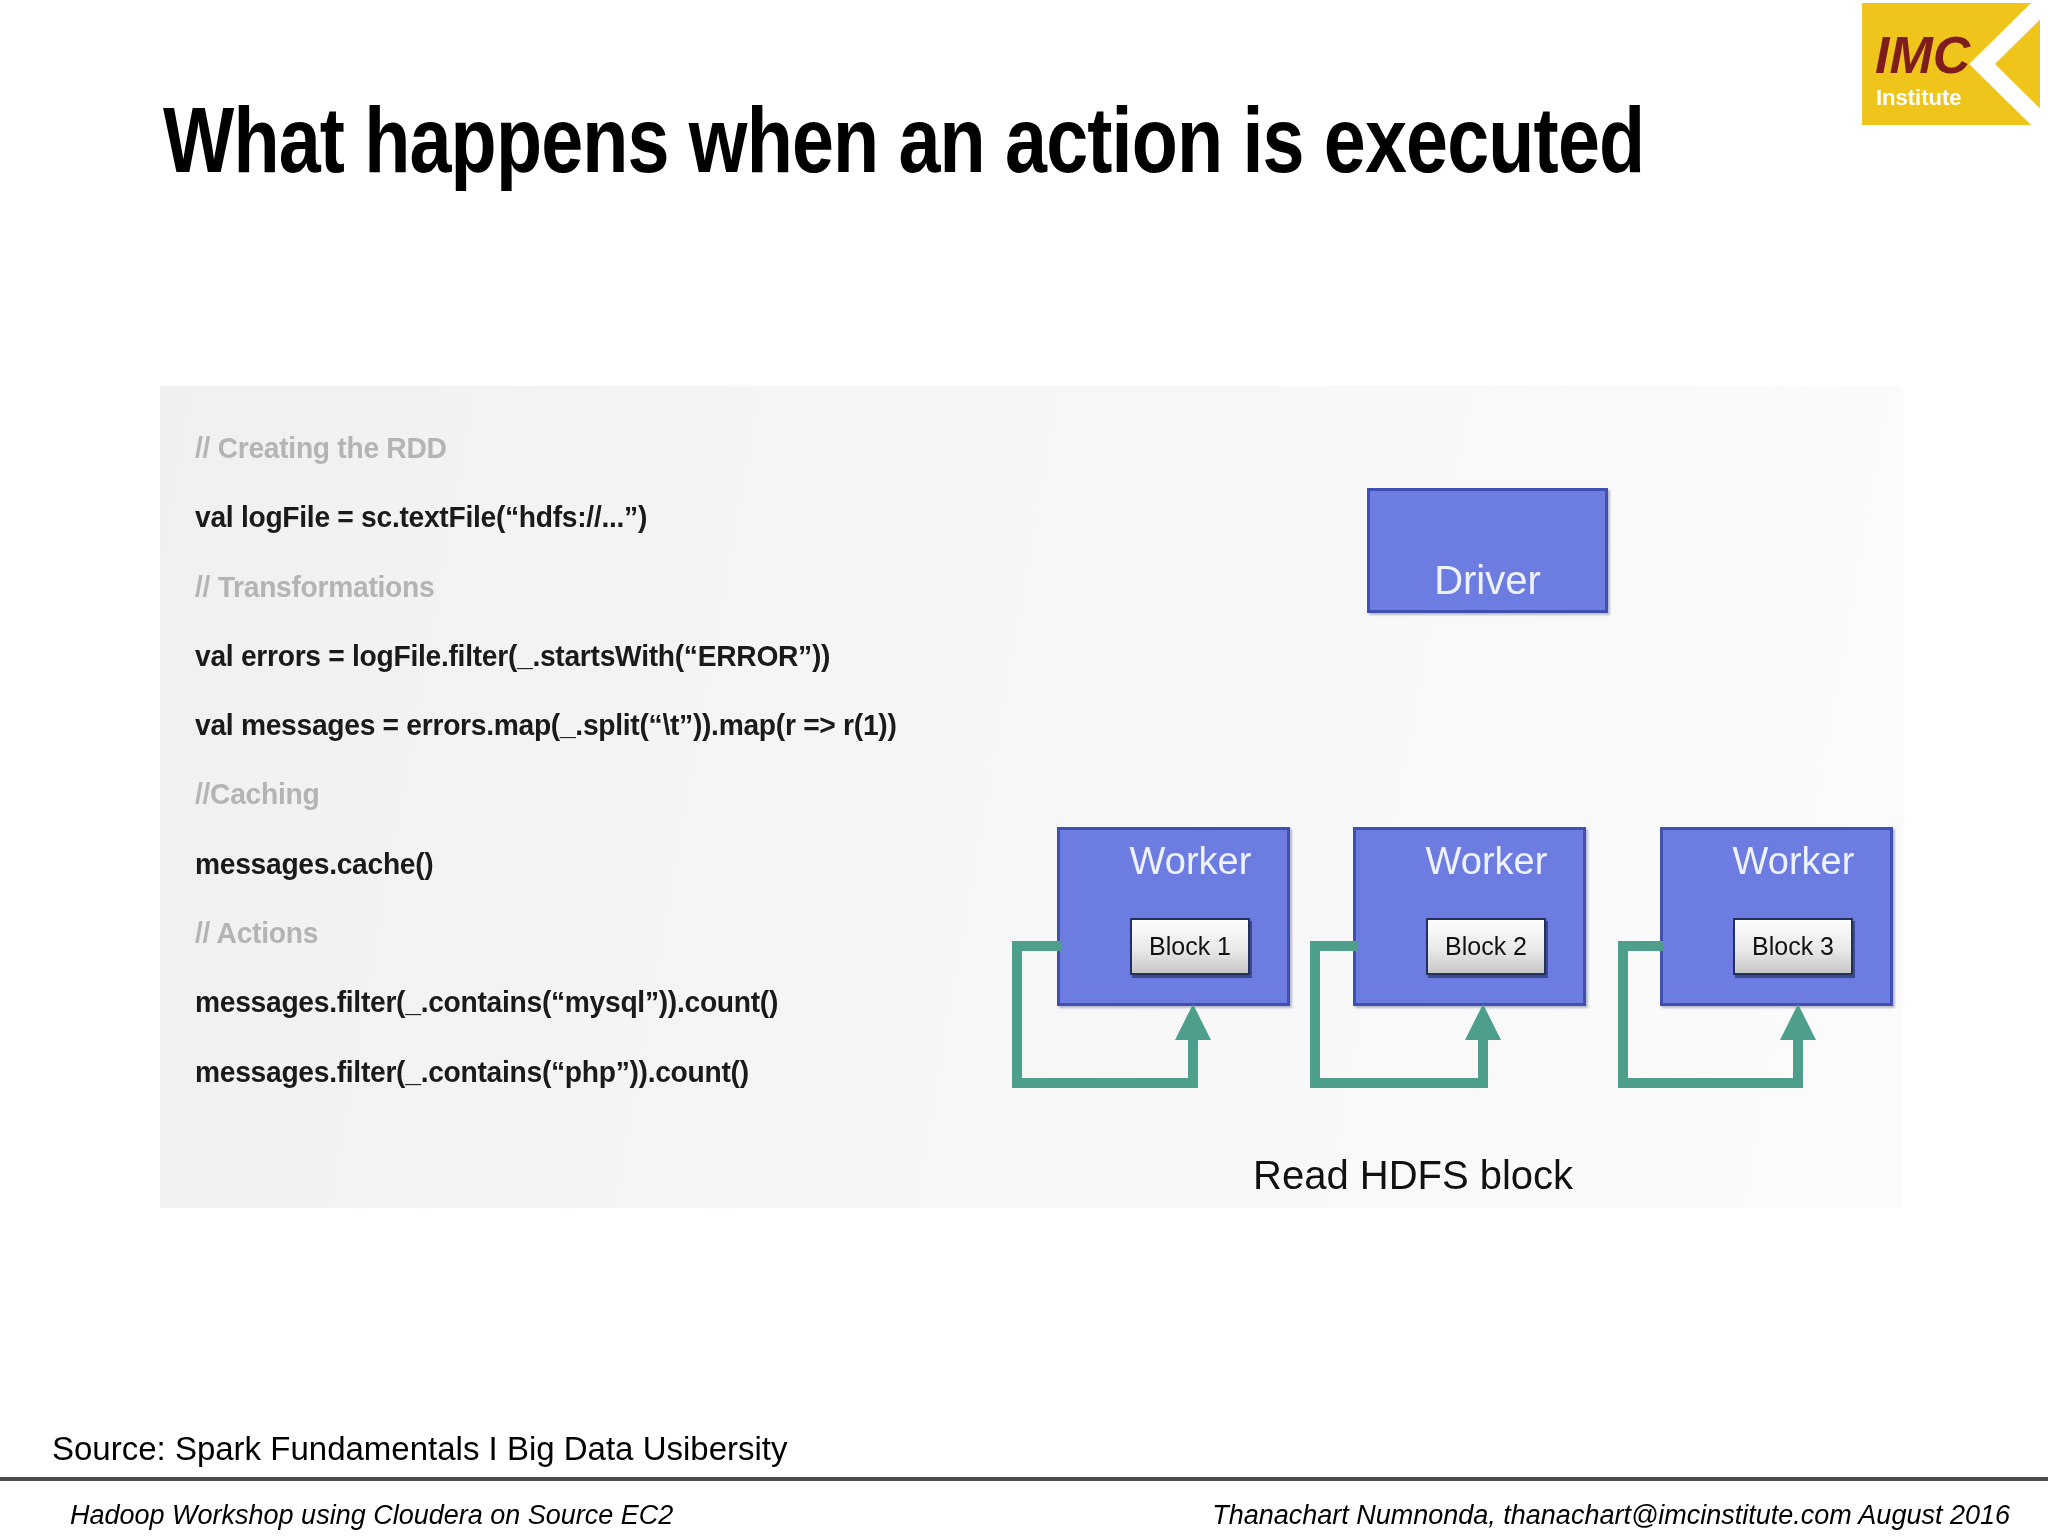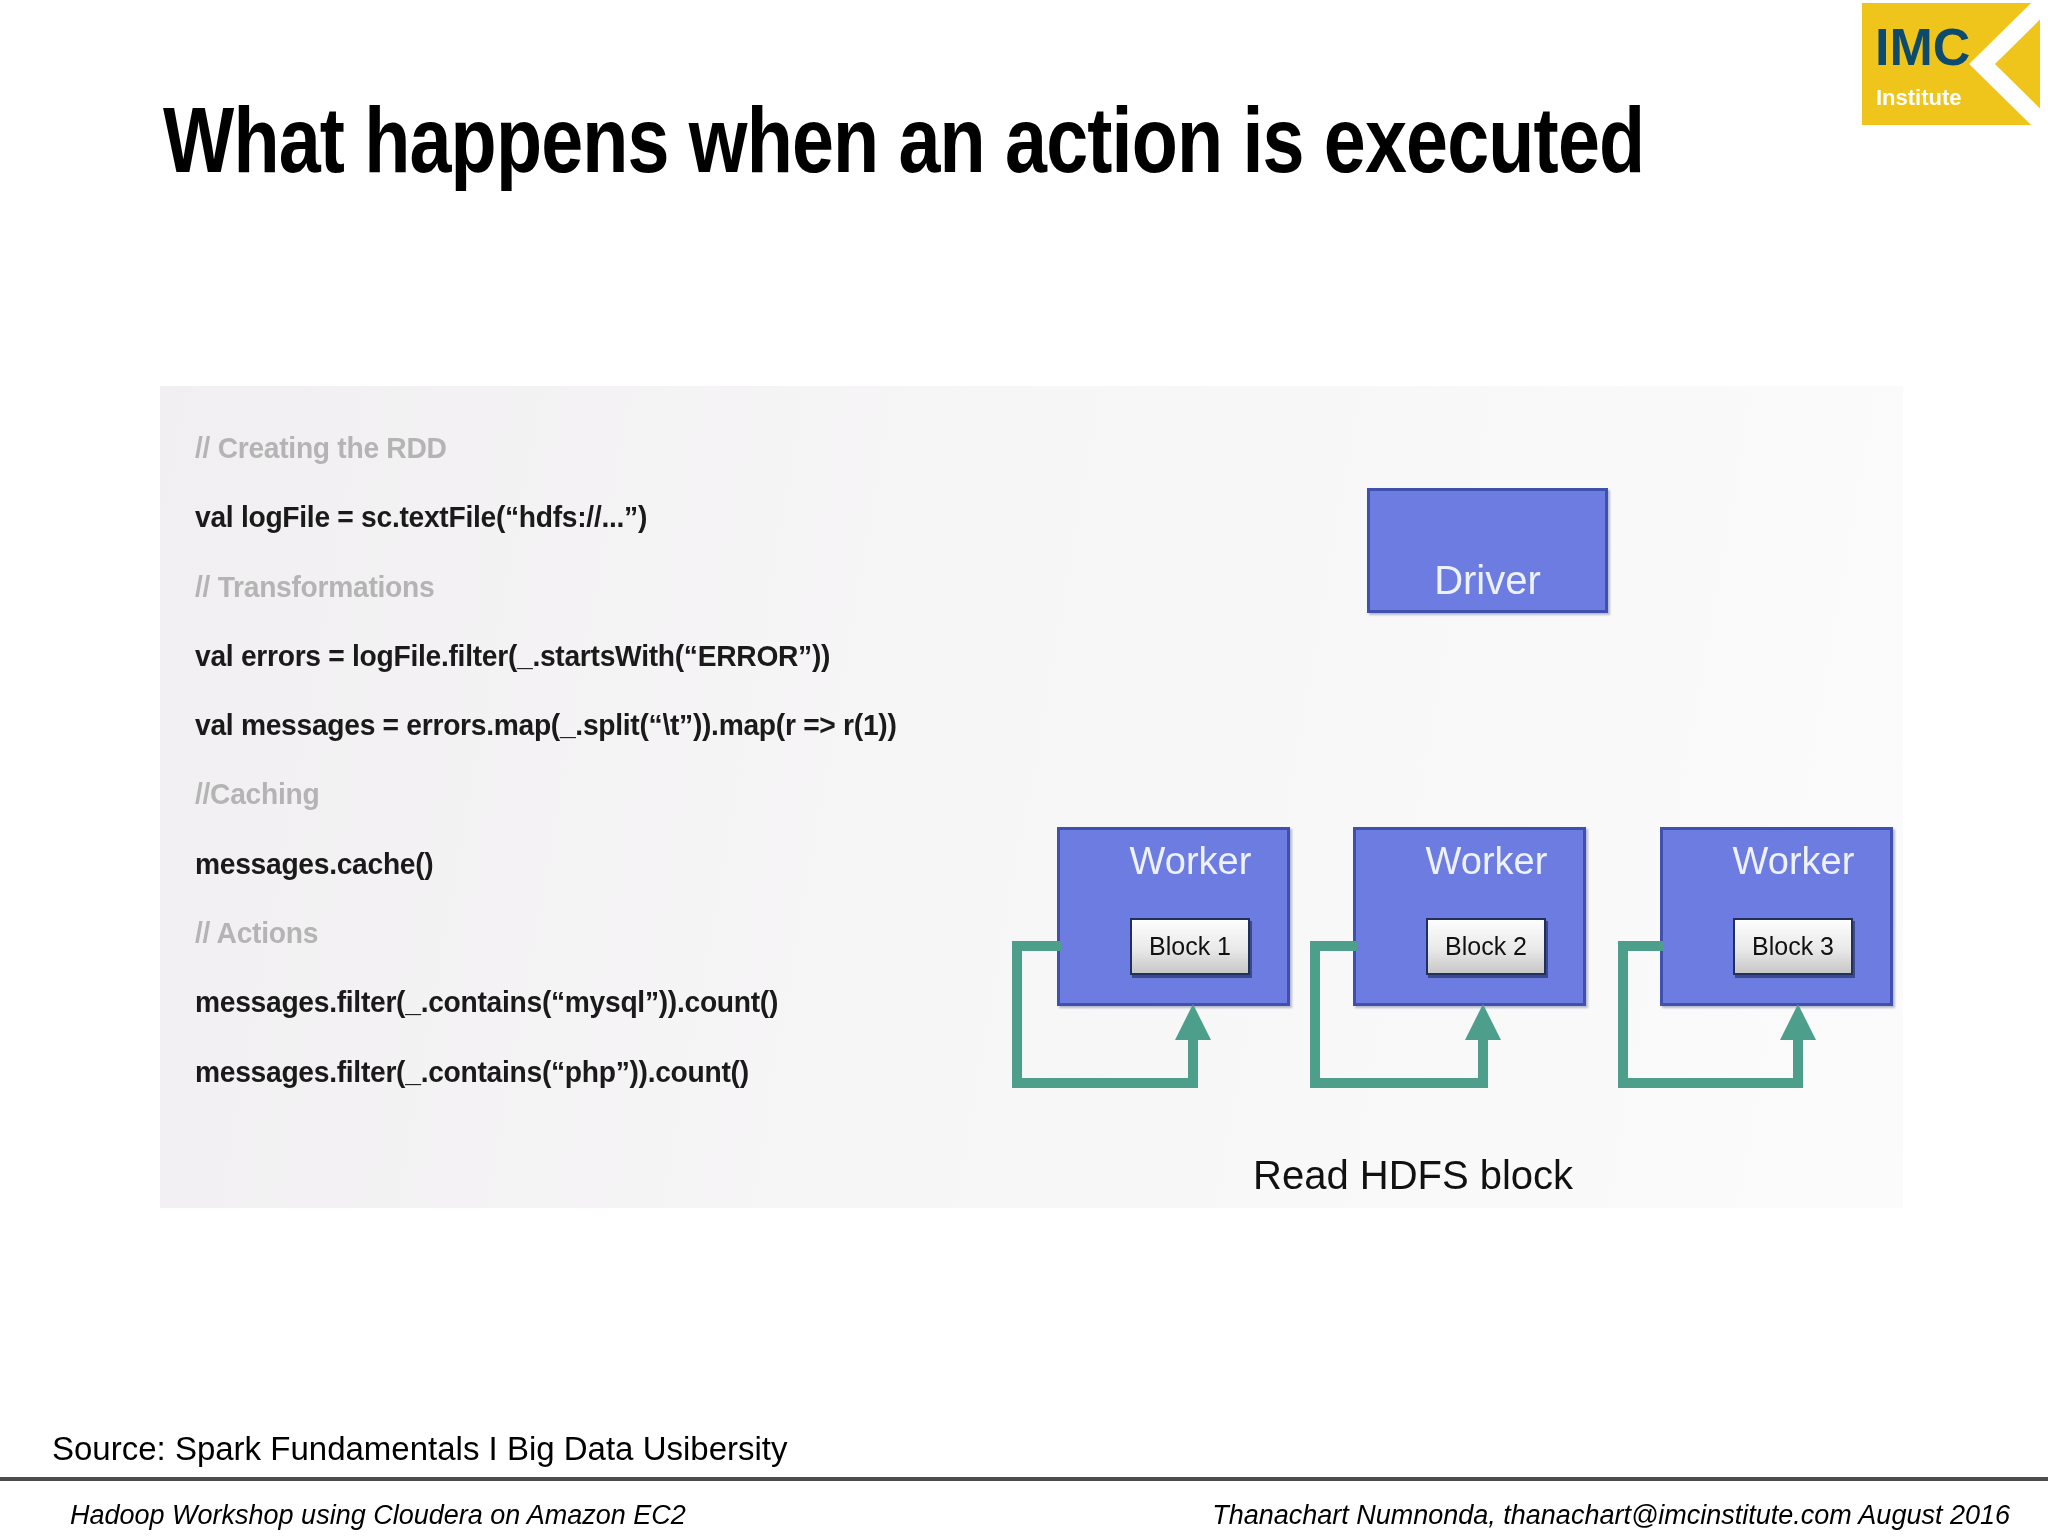--- a/index.html
+++ b/index.html
@@ -7,21 +7,21 @@
          font-family:"Liberation Sans",sans-serif;}
 
   
   .title{position:absolute;left:163px;top:85px;width:1700px;height:110px;line-height:110px;
          font-size:92px;font-weight:bold;color:#000;letter-spacing:-1px;
          transform:scaleX(0.82);transform-origin:left center;white-space:nowrap;}
 
   
   .logo{position:absolute;left:1862px;top:3px;width:178px;height:122px;background:#efc51c;overflow:hidden;}
   .logo svg{position:absolute;left:0;top:0;}
-  .logo-imc{position:absolute;left:13px;top:14px;font-size:52px;font-weight:bold;color:#0c4a6e;letter-spacing:0px;}
+  .logo-imc{position:absolute;left:13px;top:22px;font-size:52px;font-weight:bold;color:#7f1d1d;letter-spacing:0px;font-style:italic;}
   .logo-sub{position:absolute;left:14px;top:82px;font-size:22px;font-weight:bold;color:#fff;}
 
   
   .panel{position:absolute;left:160px;top:386px;width:1743px;height:822px;
          background:linear-gradient(100deg,#f1eff1 0%,#f7f6f7 45%,#fcfbfc 100%);}
 
   
   .code{position:absolute;left:195px;top:413px;width:900px;}
   .code .ln{height:69.3px;line-height:69.3px;font-size:30px;font-weight:bold;color:#1a1a1a;
             white-space:nowrap;letter-spacing:-0.3px;transform:scaleX(0.94);transform-origin:left center;}
@@ -117,16 +117,16 @@
   <div class="g" style="left:1618px;top:941px;width:46px;height:10px"></div>
   <div class="g" style="left:1618px;top:941px;width:10px;height:147px"></div>
   <div class="g" style="left:1618px;top:1078px;width:185px;height:10px"></div>
   <div class="g" style="left:1793px;top:1038px;width:10px;height:48px"></div>
   <div class="ah" style="left:1780px;top:1004px"></div>
 
   <div class="caption">Read HDFS block</div>
 
   <div class="source">Source: Spark Fundamentals I Big Data Usibersity</div>
   <div class="rule"></div>
-  <div class="foot-l">Hadoop Workshop using Cloudera on Amazon EC2</div>
+  <div class="foot-l">Hadoop Workshop using Cloudera on Source EC2</div>
   <div class="foot-r">Thanachart Numnonda,  thanachart@imcinstitute.com  August 2016</div>
 
 </div>
 
 </body></html>

